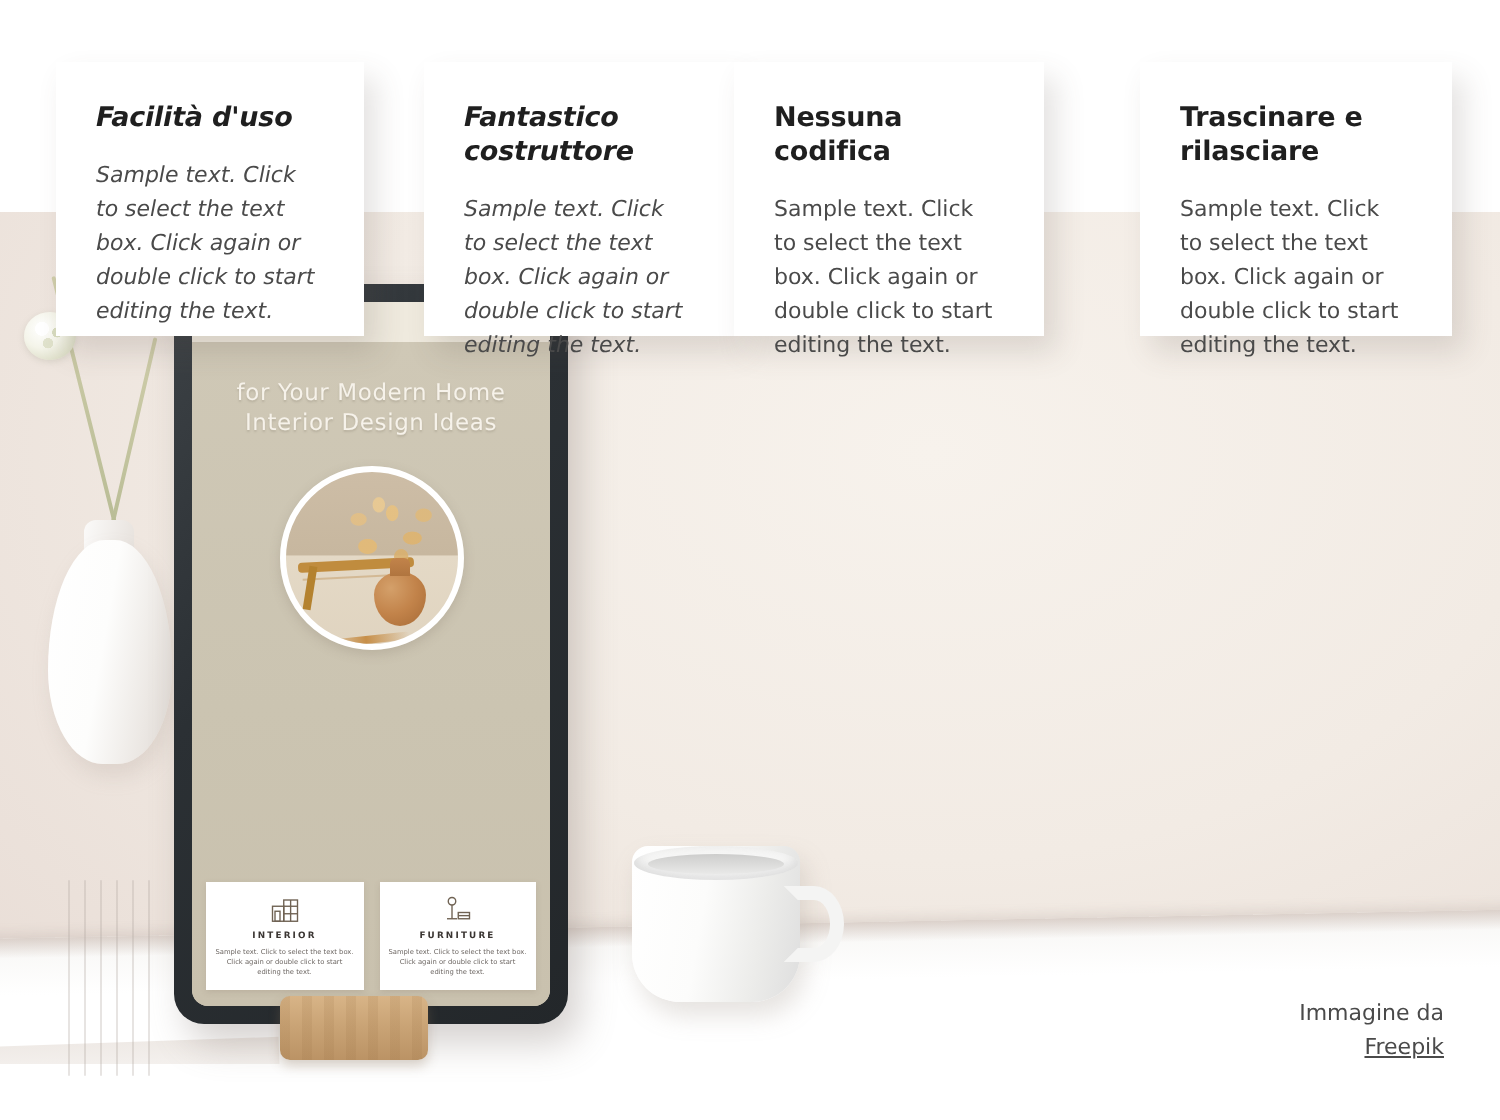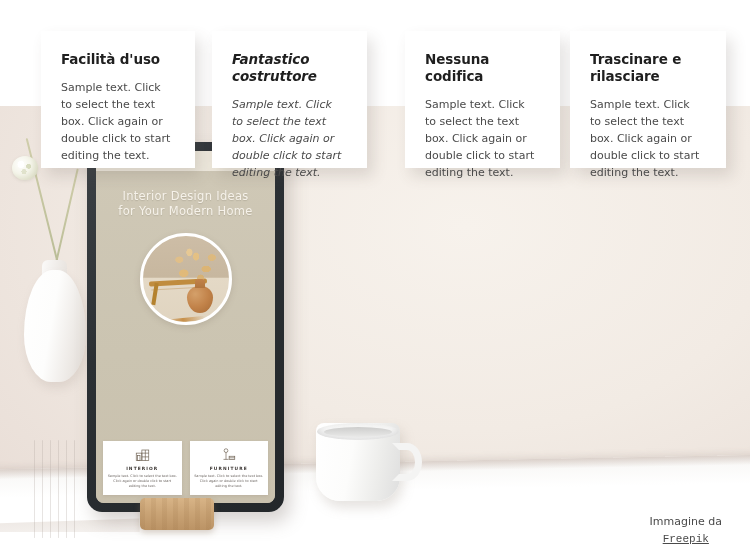--- a/index.html
+++ b/index.html
@@ -315,23 +315,23 @@
     display: flex;
     gap: 0;
   }
   .card {
     position: absolute;
     top: 31px;
     background: #ffffff;
     padding: 20px 22px 20px 20px;
     box-shadow: 6px 8px 14px rgba(90,75,70,.16);
   }
-  .card-1 { left: 41px;  width: 154px; height: 137px; }
+  .card-1 { left: 28px;  width: 154px; height: 137px; font-style: italic; }
   .card-2 { left: 212px; width: 155px; height: 137px; font-style: italic; }
-  .card-3 { left: 405px; width: 155px; height: 137px; }
+  .card-3 { left: 367px; width: 155px; height: 137px; }
   .card-4 { left: 570px; width: 156px; height: 137px; }
 
   .card h3 {
     font-family: "DejaVu Sans", sans-serif;
     font-size: 13.5px;
     line-height: 17px;
     font-weight: bold;
     color: #1f1f1f;
     letter-spacing: -0.1px;
     margin-bottom: 11px;
@@ -340,31 +340,30 @@
     font-family: "DejaVu Sans", sans-serif;
     font-size: 11px;
     line-height: 17px;
     color: #4a4a4a;
   }
 
   
   .attrib {
     position: absolute;
     right: 28px;
-    bottom: 12px;
-    text-align: center;
+    bottom: 28px;
+    text-align: right;
     font-family: "DejaVu Sans", sans-serif;
     font-size: 11px;
     line-height: 17px;
     color: #4a4a4a;
   }
   .attrib a {
     color: #4a4a4a;
     text-decoration: underline;
-    font-family: Liberation Mono, monospace;
   }
 </style>
 </head>
 <body>
 
 <div id="stage">
 
   <div class="band-top"></div>
 
   <div class="photo">
@@ -398,22 +397,22 @@
         <span class="t-hamburger">
           <i></i>
             <i></i>
             <i></i>
         </span>
         <span class="t-bell"></span>
       </div>
 
       <div class="t-hero">
         <div class="t-title">
+          <div>for Your Modern Home</div>
           <div>Interior Design Ideas</div>
-          <div>for Your Modern Home</div>
         </div>
 
         <div class="t-circle">
           <div class="t-circle-table"></div>
           <div class="t-circle-leg"></div>
           <div class="t-dried"></div>
           <div class="t-jug"></div>
           <div class="t-shadowbar"></div>
         </div>
 

